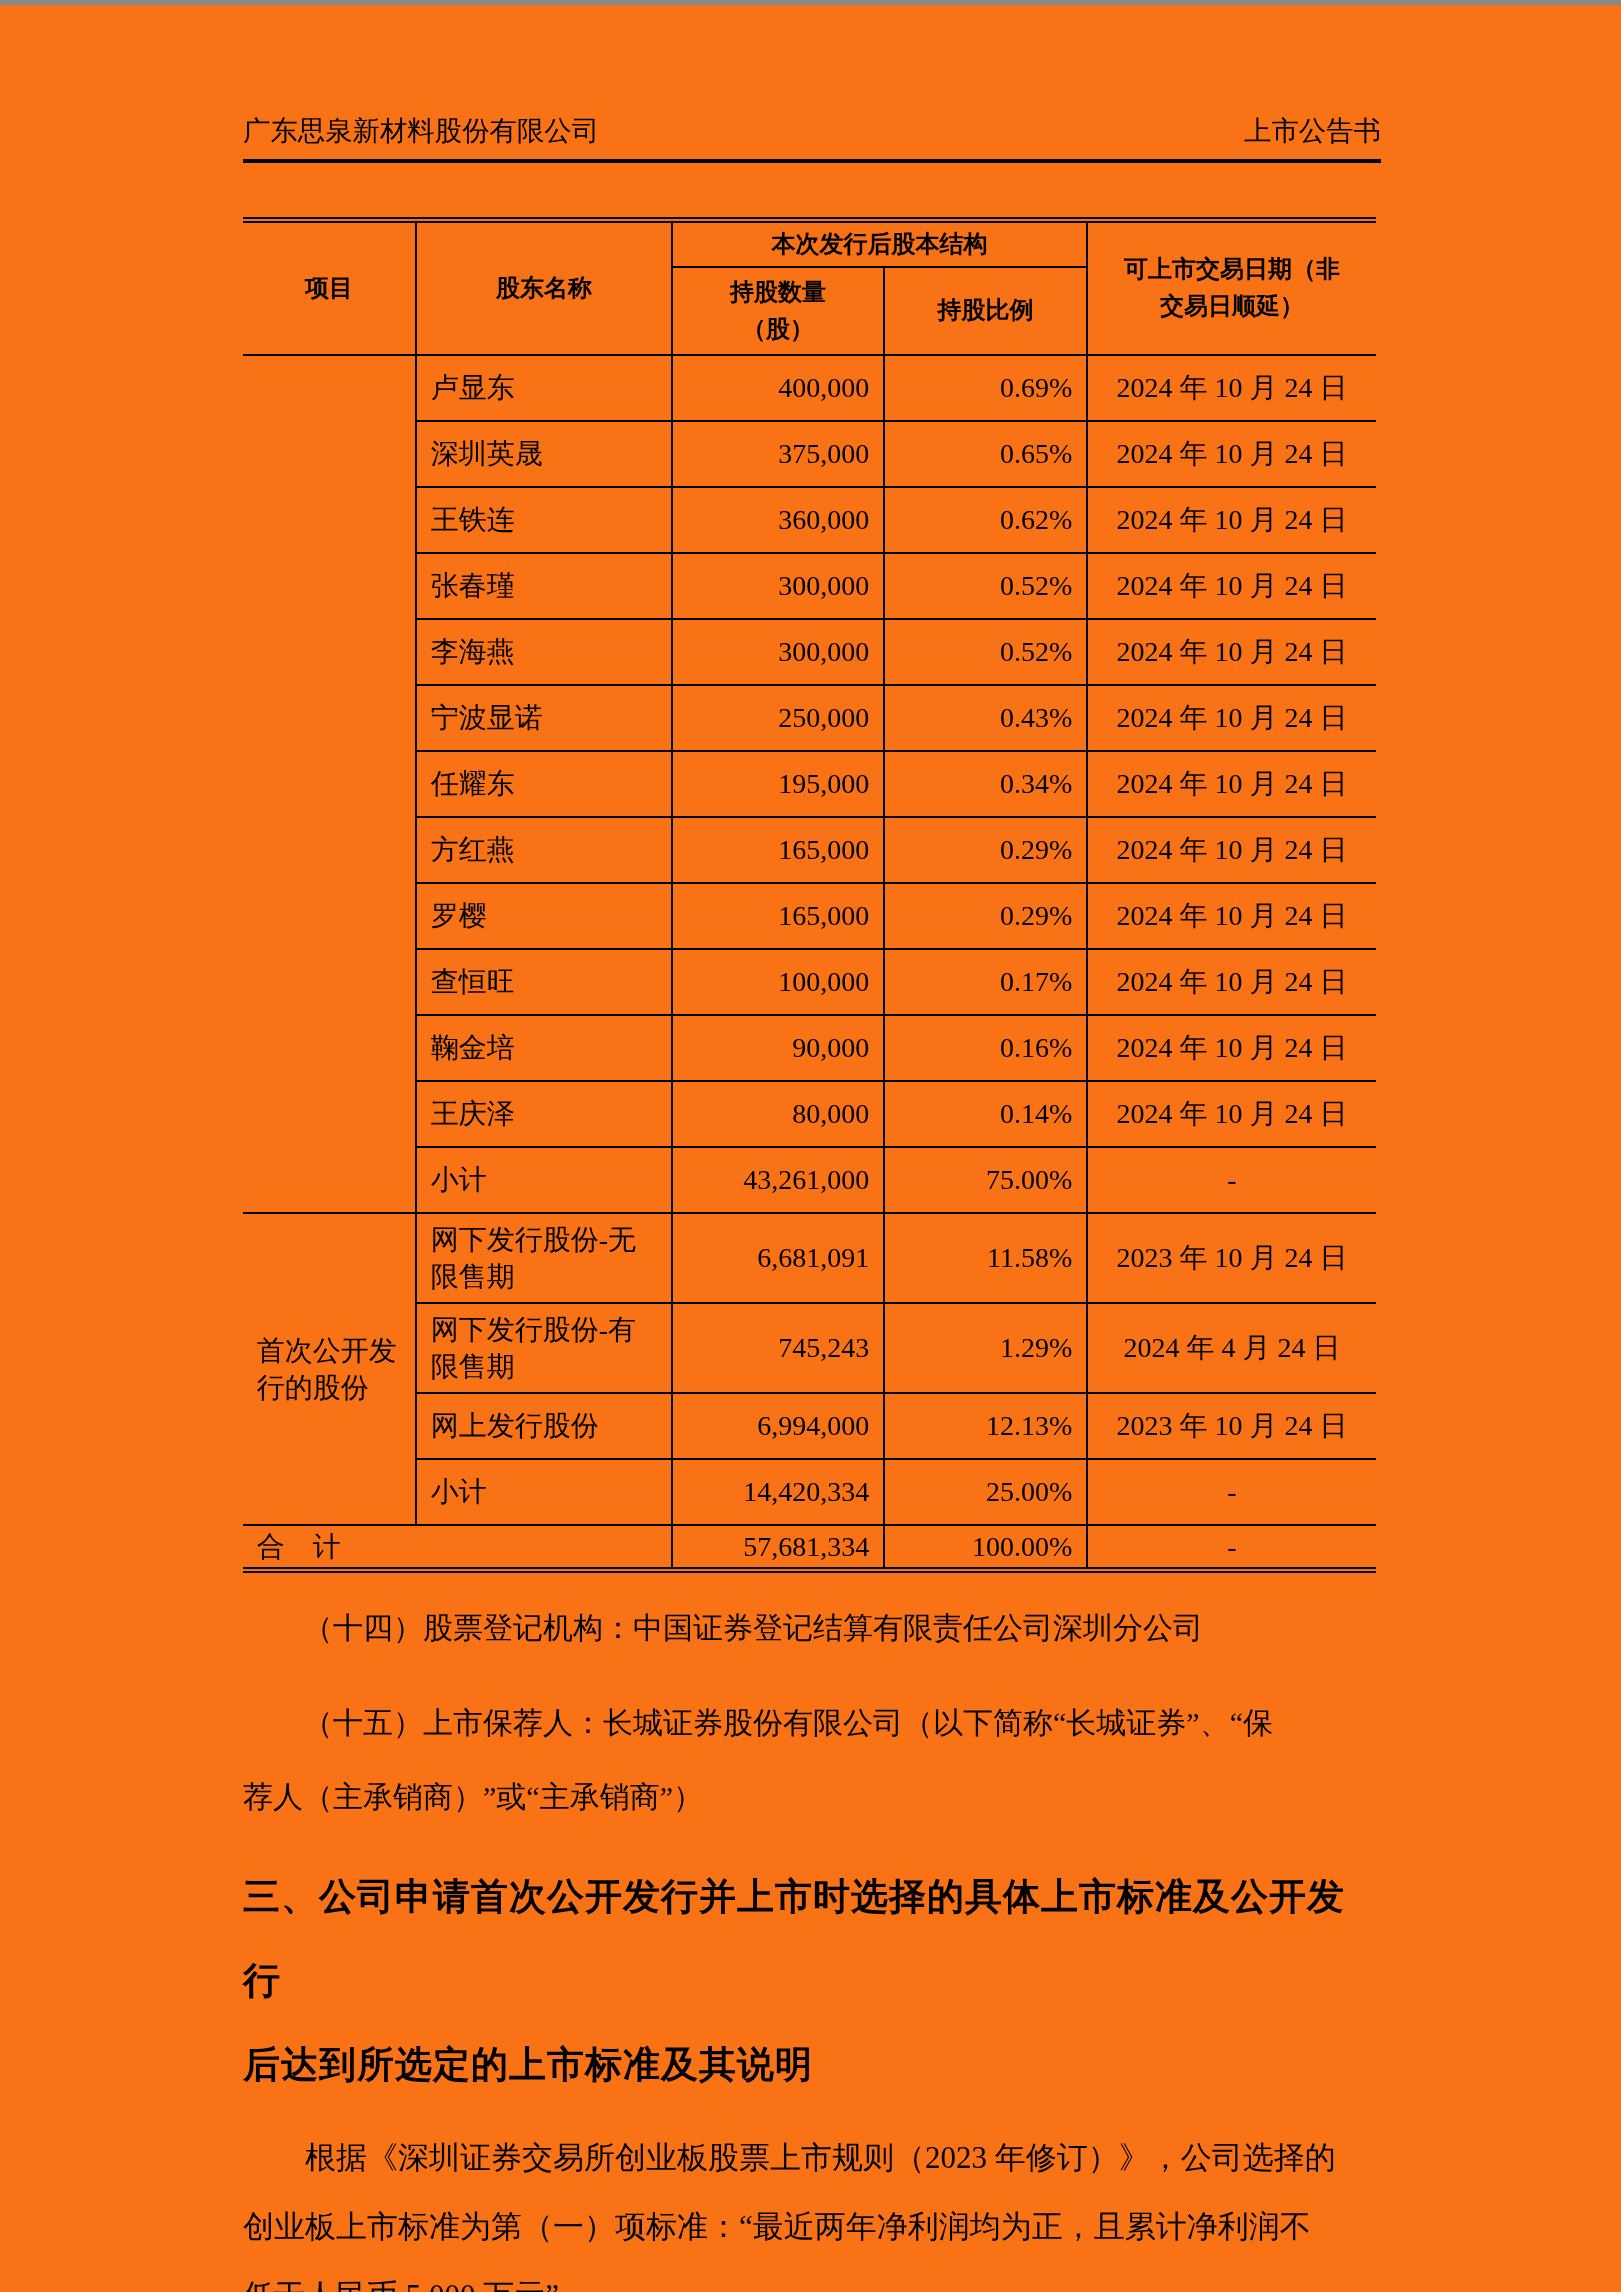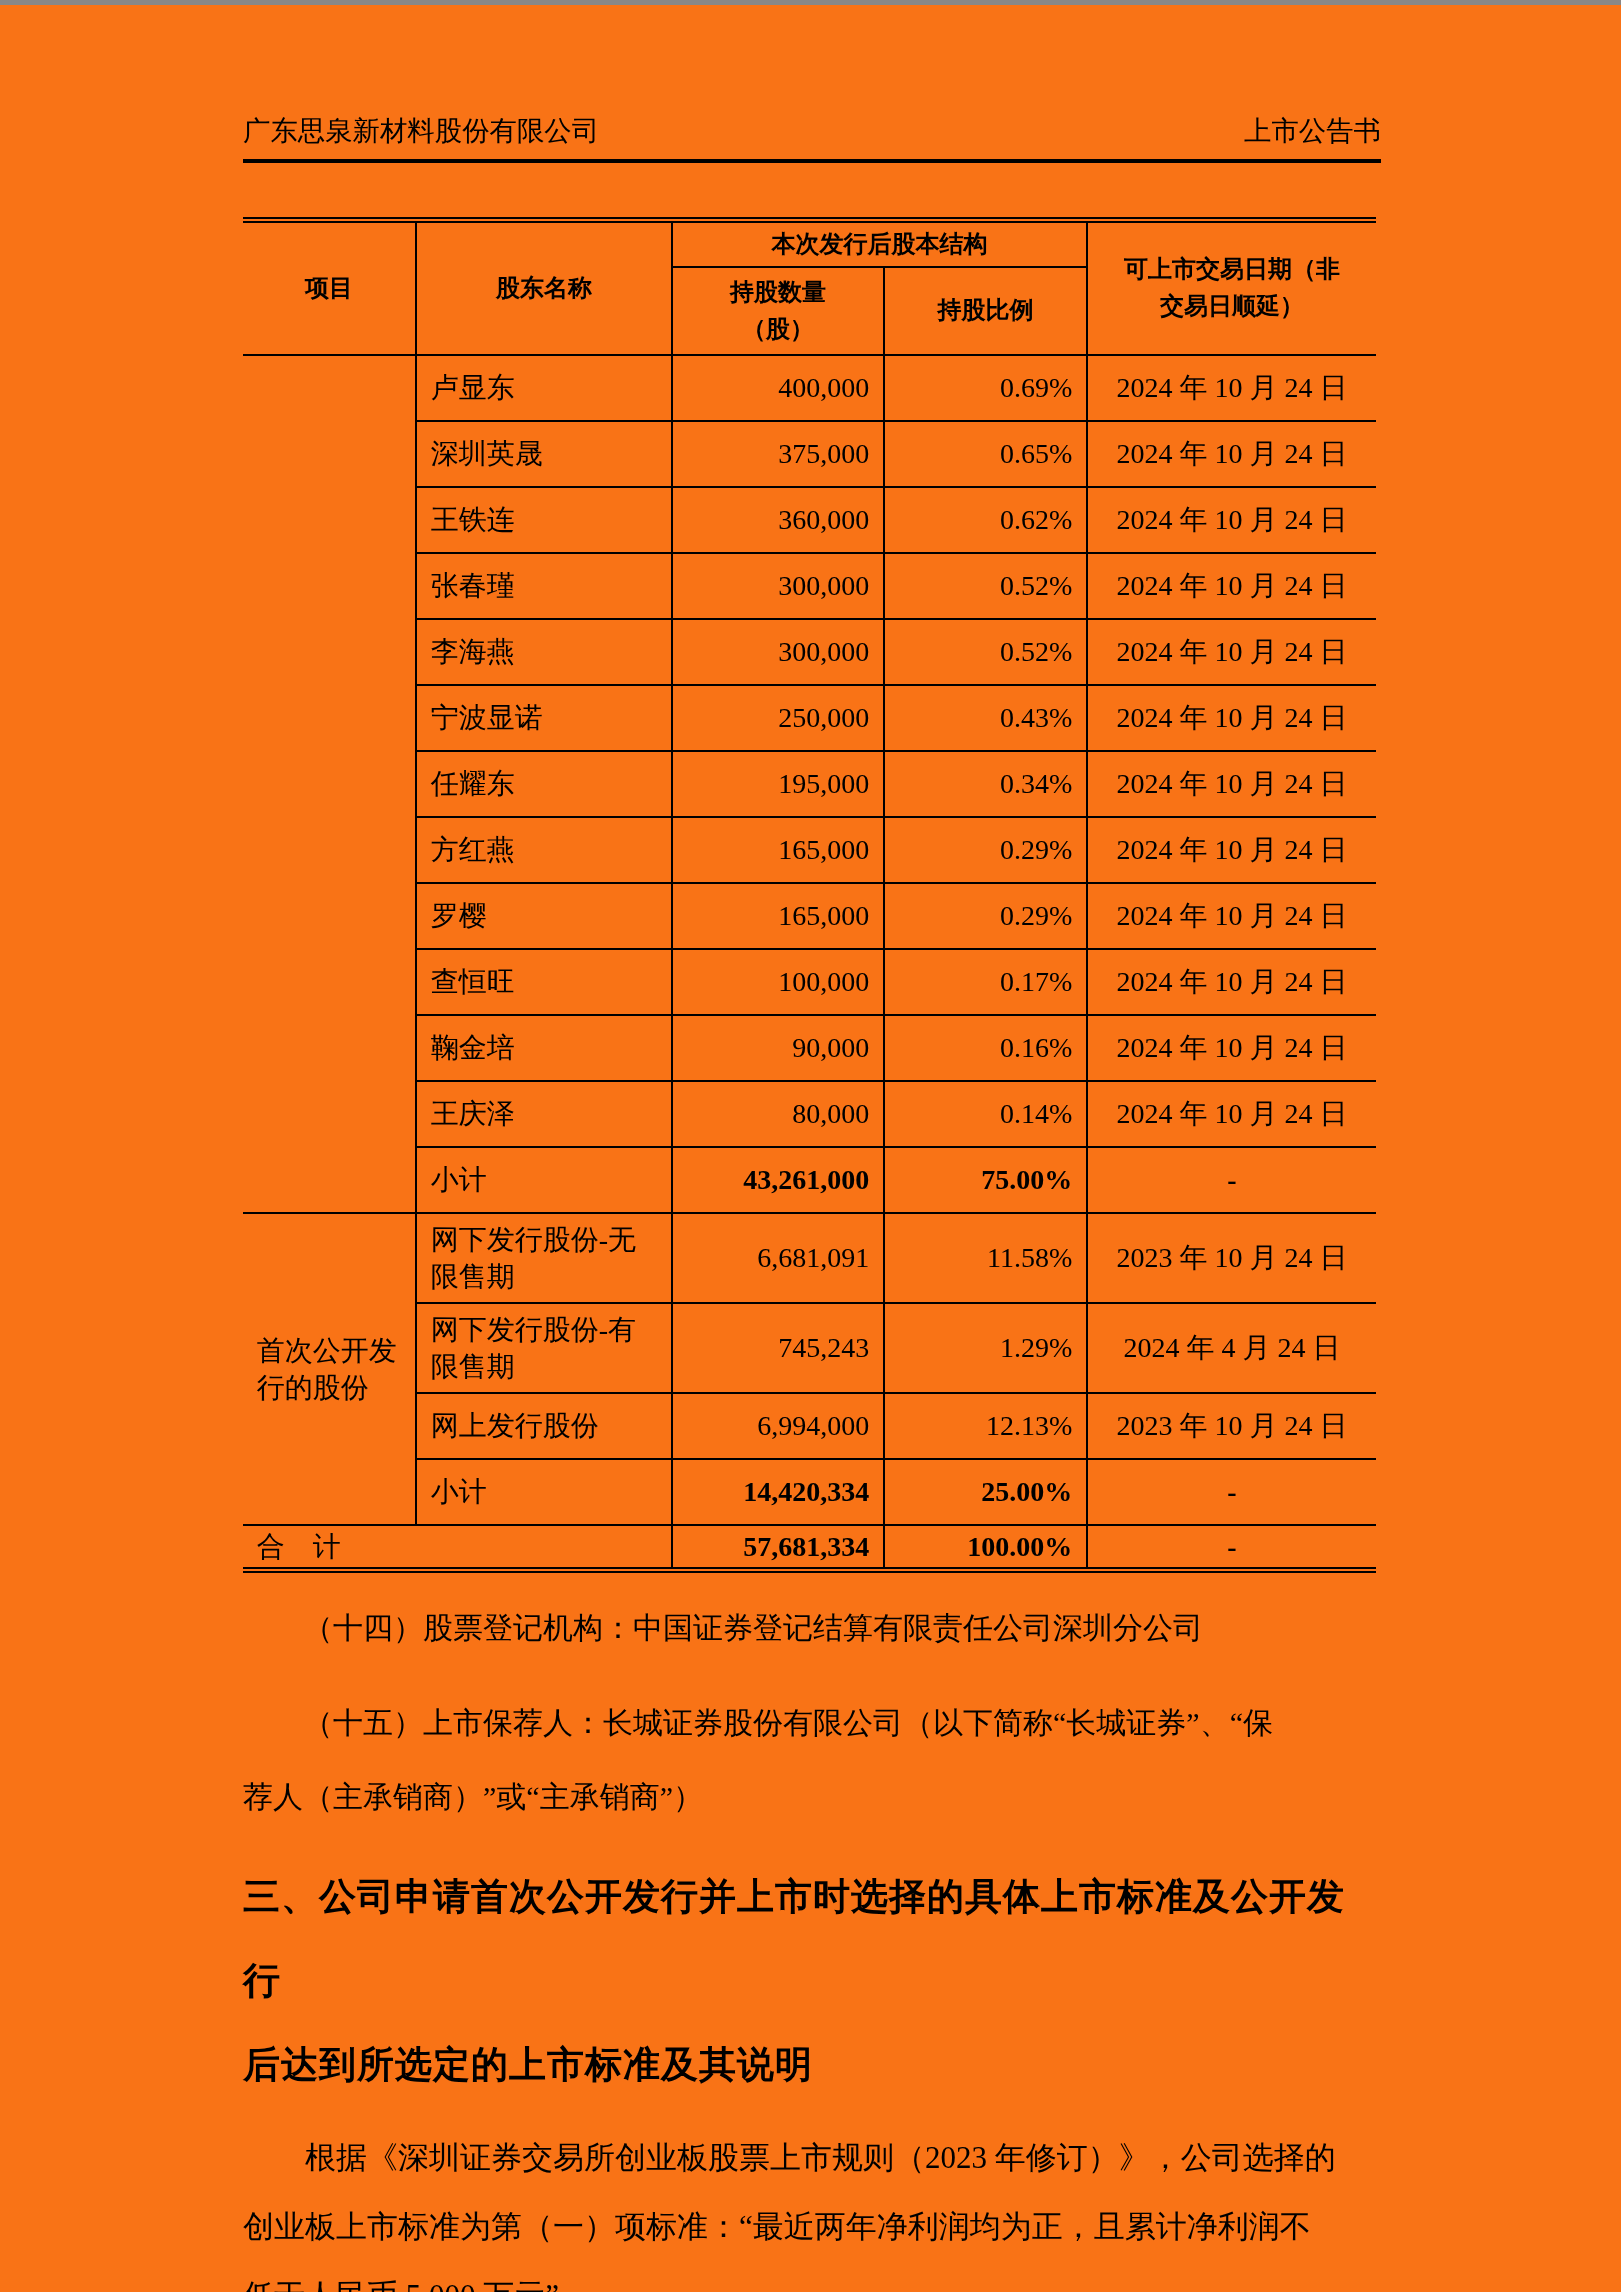--- a/index.html
+++ b/index.html
@@ -44,21 +44,21 @@
   table.shares td:first-child, table.shares th:first-child { border-left:none; }
   table.shares td:last-child,  table.shares th:last-child  { border-right:none; }
   tr.h1 { height:47px; }
   tr.h2 { height:88px; }
   tr.r  { height:66px; }
   tr.tall { height:90px; }
   tr.total-row { height:42px; }
   .name { text-align:left; padding-left:15.7px; font-size:29px; white-space:pre-line; }
   .num, .pct { text-align:right; padding-right:13.7px; }
   .date { text-align:center; }
-  .bold { font-weight:bold; }
+  .bold { font-weight:normal; }
   .subtotal-label { text-align:left; font-weight:normal; font-size:29px; }
   .item-cell { text-align:left; padding-left:17.6px; font-size:29px; line-height:43px; }
   .group-sep td { border-top:3.9px solid #000; }
   .total-row td { border-top:3.9px solid #000; }
   
   .note { margin-top:7.8px; font-size:27.4px; line-height:35px; }
   .para14 { margin-top:35px; font-size:30px; line-height:39px; text-indent:2em; }
   .para15 { margin-top:39px; font-size:30px; line-height:74px; text-indent:2em; white-space:pre-line; }
   .heading {
     margin-top:21.6px;

